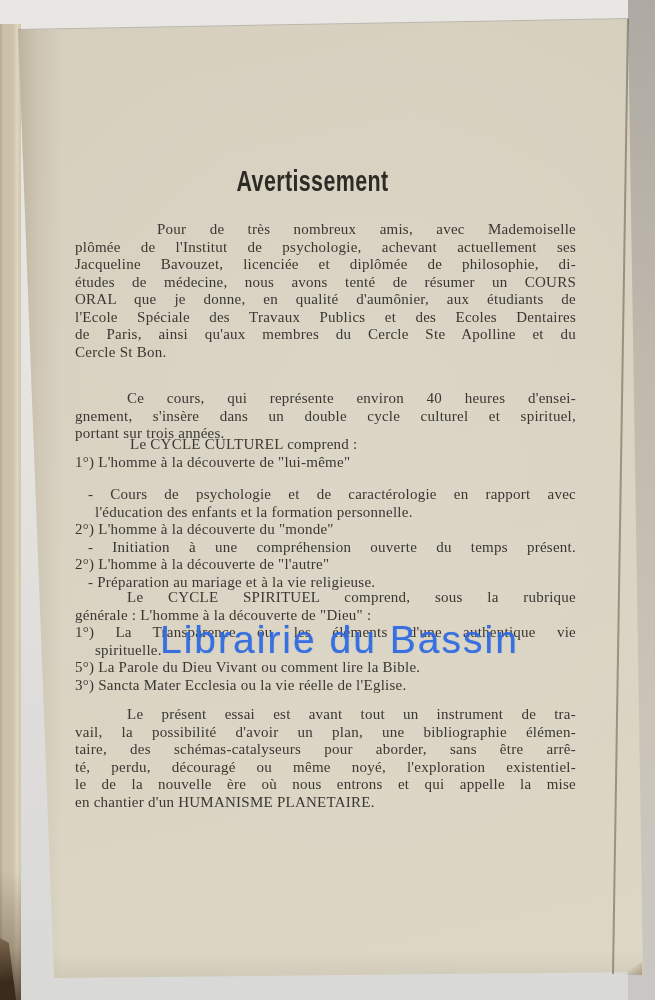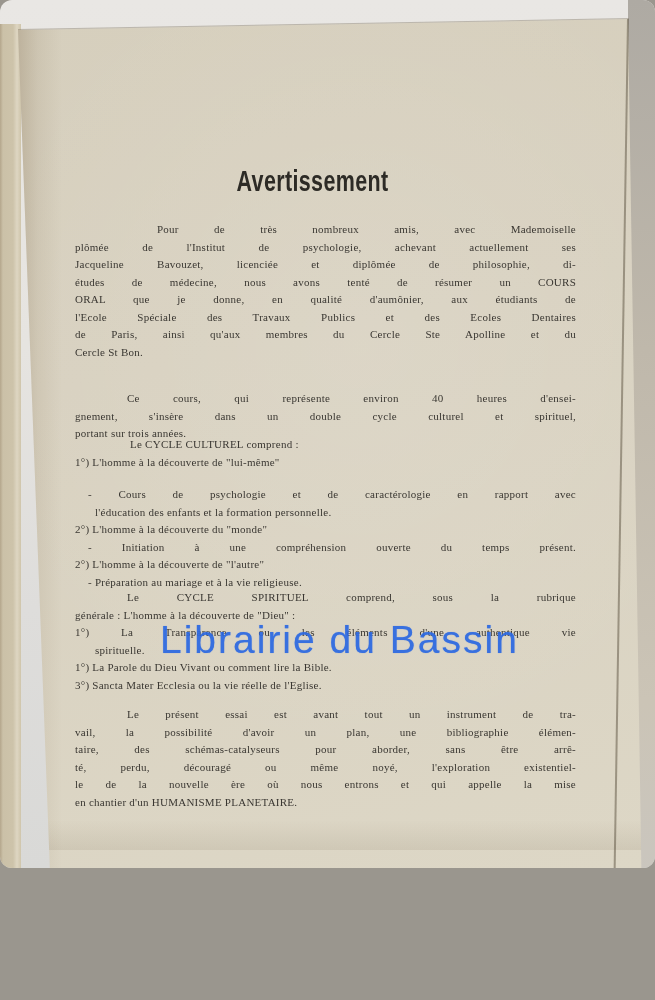--- a/index.html
+++ b/index.html
@@ -1,20 +1,19 @@
 <!DOCTYPE html>
 <html><head>
 <meta charset="utf-8">
 <style>
   html,body { margin:0; padding:0; background:#9a968e; }
   .photo {
-    position:relative; width:655px; height:868px; overflow:hidden;
+    position:relative; width:655px; height:1000px; overflow:hidden;
     background:linear-gradient(180deg,#e9e7e4 0%, #e6e4e0 40%, #dedddb 70%, #d9d9d7 100%);
     font-family:"Liberation Serif", serif;
-    border-radius:12px;
   }
   
   .pages-edge {
     position:absolute; left:0; top:24px; width:21px; height:976px;
     background:linear-gradient(90deg,#b4a68c 0px,#cbc1a8 3px,#cdc3aa 13px,#ded6c2 17px,#cfc5ab 21px);
   }
   .pages-edge-shadow {
     position:absolute; left:0; top:870px; width:21px; height:130px;
     background:linear-gradient(180deg, rgba(74,56,35,0) 0%, rgba(74,56,35,.35) 60%, rgba(58,43,27,.8) 100%);
   }
@@ -59,21 +58,21 @@
   }
   .title {
     position:absolute; left:60px; top:167px; width:505px; margin:0;
     text-align:center; font-family:"Liberation Sans", sans-serif;
     font-weight:700; font-size:29px; line-height:29px; letter-spacing:.5px;
     color:#2d2b26; transform:scaleX(0.74); transform-origin:center;
   }
   .text-layer { position:absolute; inset:0; }
   .tblock {
     position:absolute; left:75px; width:501px;
-    color:#3a3732; font-size:11px; line-height:17.5px;
+    color:#3a3732; font-size:15px; line-height:17.5px;
     letter-spacing:.25px;
   }
   .tline { min-height:17.5px; }
   .tline.just { text-align:justify; text-align-last:justify; }
   .watermark {
     position:absolute; left:160px; top:618px; white-space:nowrap;
     font-family:"Liberation Sans", sans-serif; font-size:39px; line-height:43px;
     letter-spacing:2px; color:#2c69e2; opacity:.93;
     text-shadow:0 0 1px rgba(44,105,226,.55);
   }
@@ -121,21 +120,21 @@
         <div class="tline">2°) L'homme à la découverte du "monde"</div>
         <div class="tline just" style="padding-left: 13px;">- Initiation à une compréhension ouverte du temps présent.</div>
         <div class="tline">2°) L'homme à la découverte de "l'autre"</div>
         <div class="tline" style="padding-left: 13px;">- Préparation au mariage et à la vie religieuse.</div>
       </div>
       <div class="tblock" style="top: 589px;">
         <div class="tline just" style="padding-left: 52px;">Le CYCLE SPIRITUEL comprend, sous la rubrique</div>
         <div class="tline">générale : L'homme à la découverte de "Dieu" :</div>
         <div class="tline just">1°) La Transparence ou les éléments d'une authentique vie</div>
         <div class="tline" style="padding-left: 20px;">spirituelle.</div>
-        <div class="tline">1°) La Parole du Dieu Vivant ou comment lire la Bible.</div>
+        <div class="tline">5°) La Parole du Dieu Vivant ou comment lire la Bible.</div>
         <div class="tline">3°) Sancta Mater Ecclesia ou la vie réelle de l'Eglise.</div>
       </div>
       <div class="tblock" style="top: 706px;">
         <div class="tline just" style="padding-left: 52px;">Le présent essai est avant tout un instrument de tra-</div>
         <div class="tline just">vail, la possibilité d'avoir un plan, une bibliographie élémen-</div>
         <div class="tline just">taire, des schémas-catalyseurs pour aborder, sans être arrê-</div>
         <div class="tline just">té, perdu, découragé ou même noyé, l'exploration existentiel-</div>
         <div class="tline just">le de la nouvelle ère où nous entrons et qui appelle la mise</div>
         <div class="tline">en chantier d'un HUMANISME PLANETAIRE.</div>
       </div>

